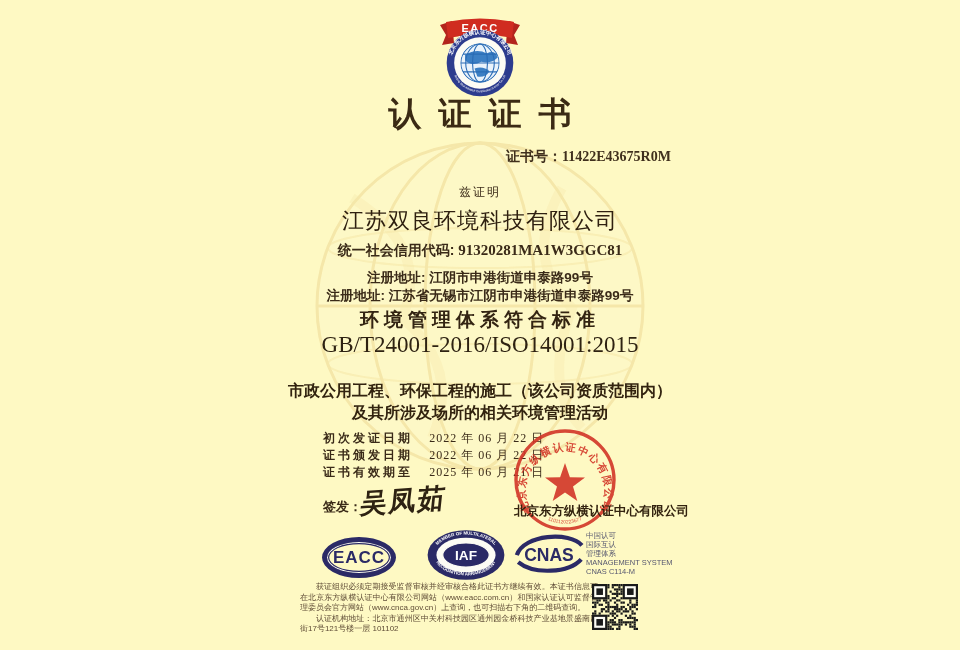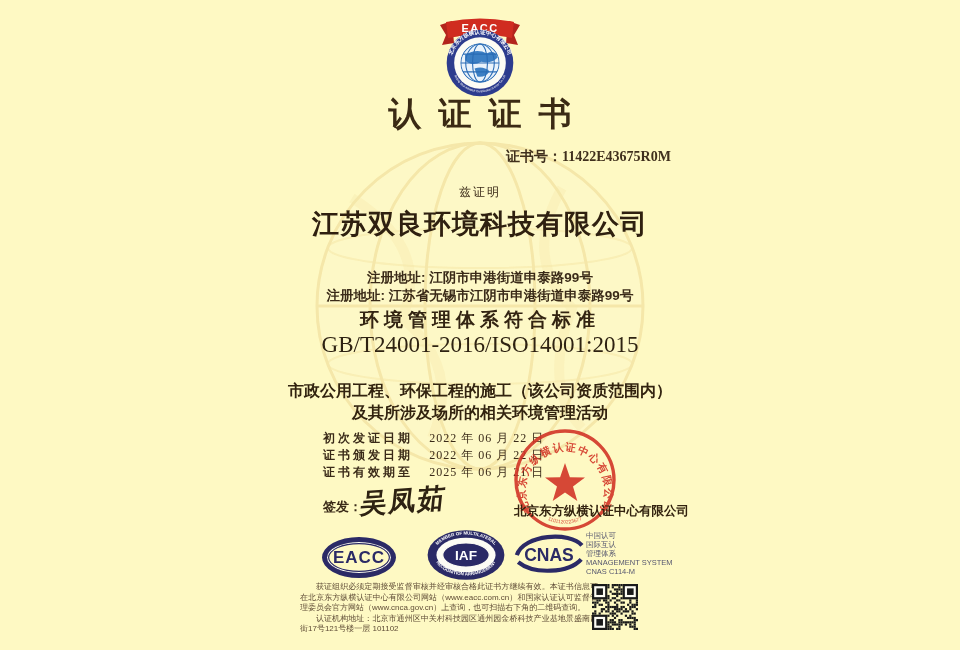--- a/index.html
+++ b/index.html
@@ -24,21 +24,21 @@
     top:92px; font-size:33px; font-weight:bold; color:#3b2a14;
     letter-spacing:17px; text-indent:17px;
     font-family:"Liberation Sans", sans-serif;
   }
 
   #cert-no-line { left:506px; top:148px; font-size:14px; color:#40301d; }
   #cert-no-line .label { font-weight:bold; }
   #cert-no-line .val { font-family:"Liberation Serif", serif; font-weight:bold; }
 
   #certify { top:184px; font-size:12px; font-weight:normal; letter-spacing:2px; }
-  #company { top:206px; font-size:27px; font-weight:bold; color:#2f2010; letter-spacing:1px; }
+  #company { top:206px; font-size:22px; font-weight:normal; color:#2f2010; letter-spacing:1px; }
   #credit { top:242px; font-size:14px; font-weight:bold; }
   #credit .val { font-family:"Liberation Serif", serif; font-size:15px; }
 
   #reg-addr   { top:269px; font-size:13.5px; font-weight:bold; }
   #office-addr{ top:287px; font-size:13.5px; font-weight:bold; }
 
   #system-title { top:307px; font-size:19px; font-weight:bold; color:#332412; letter-spacing:5px; }
   #standard { top:332px; font-size:23px; font-family:"Liberation Serif", serif; color:#2e2212; }
   #scope-title { top:359px; font-size:13.5px; font-weight:bold; letter-spacing:3px; }
   #scope-1 { top:381px; font-size:16px; font-weight:bold; color:#32230f; }
@@ -136,20 +136,23 @@
   </svg>
 
   <div id="page-title" class="abs ctr">认证证书</div>
 
   <div id="cert-no-line" class="abs">
     <span class="label">证书号：</span><span class="val">11422E43675R0M</span>
   </div>
 
   <div id="certify" class="abs ctr">兹证明</div>
   <div id="company" class="abs ctr">江苏双良环境科技有限公司</div>
+  <div id="credit" class="abs ctr">
+    <span>统一社会信用代码: </span><span class="val">91320281MA1W3GGC81</span>
+  </div>
   <div id="reg-addr" class="abs ctr">
     <span>注册地址: </span><span>江阴市申港街道申泰路99号</span>
   </div>
   <div id="office-addr" class="abs ctr">
     <span>注册地址: </span><span>江苏省无锡市江阴市申港街道申泰路99号</span>
   </div>
   <div id="system-title" class="abs ctr">环境管理体系符合标准</div>
   <div id="standard" class="abs ctr">GB/T24001-2016/ISO14001:2015</div>
   <div id="scope-2" class="abs ctr">及其所涉及场所的相关环境管理活动</div>
   <div id="scope-1" class="abs ctr">市政公用工程、环保工程的施工（该公司资质范围内）</div>

